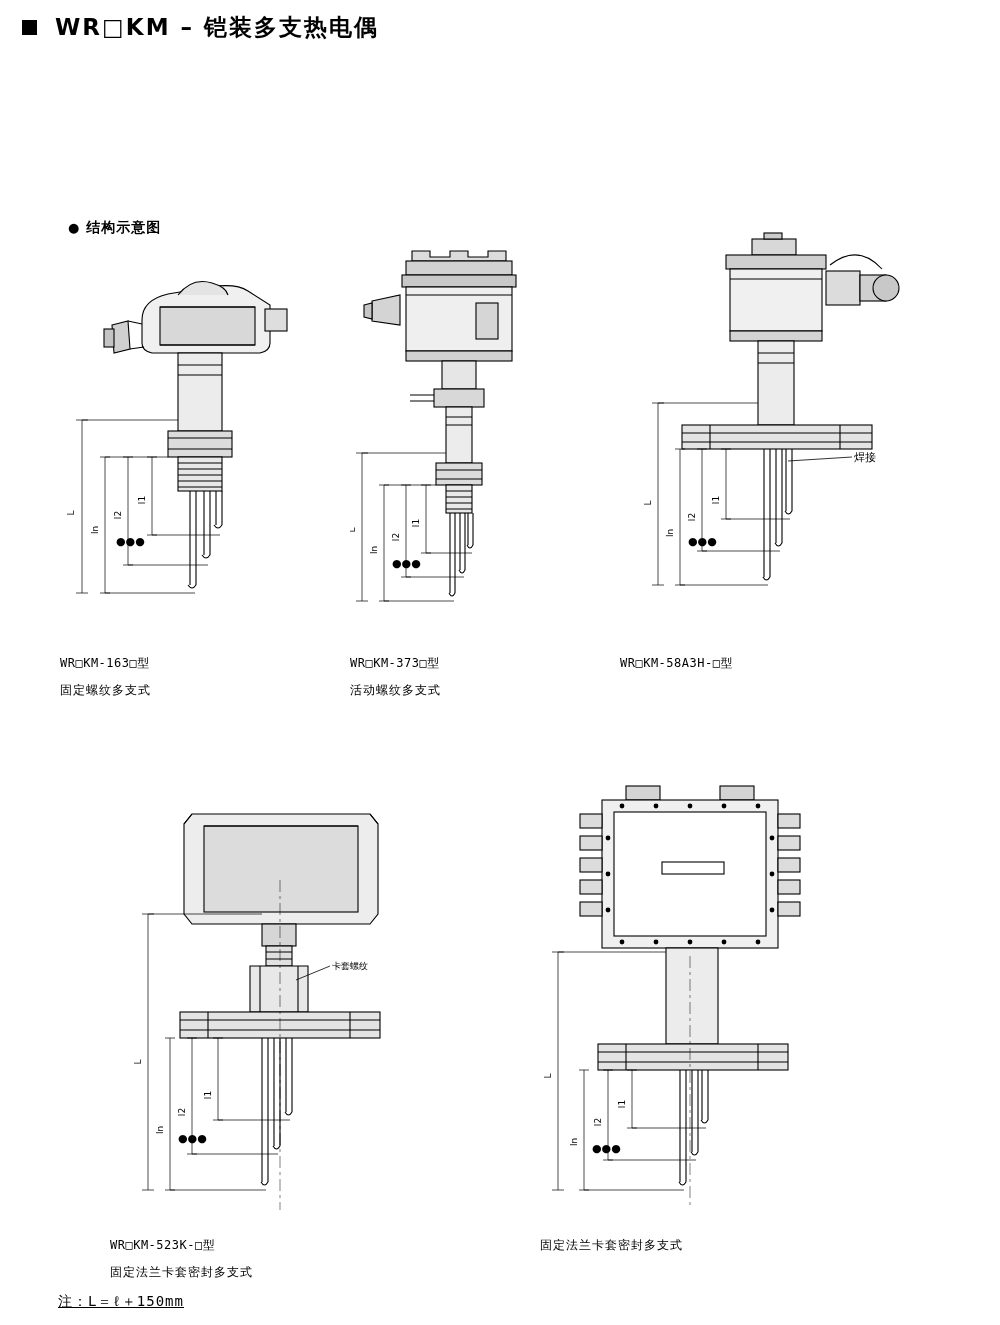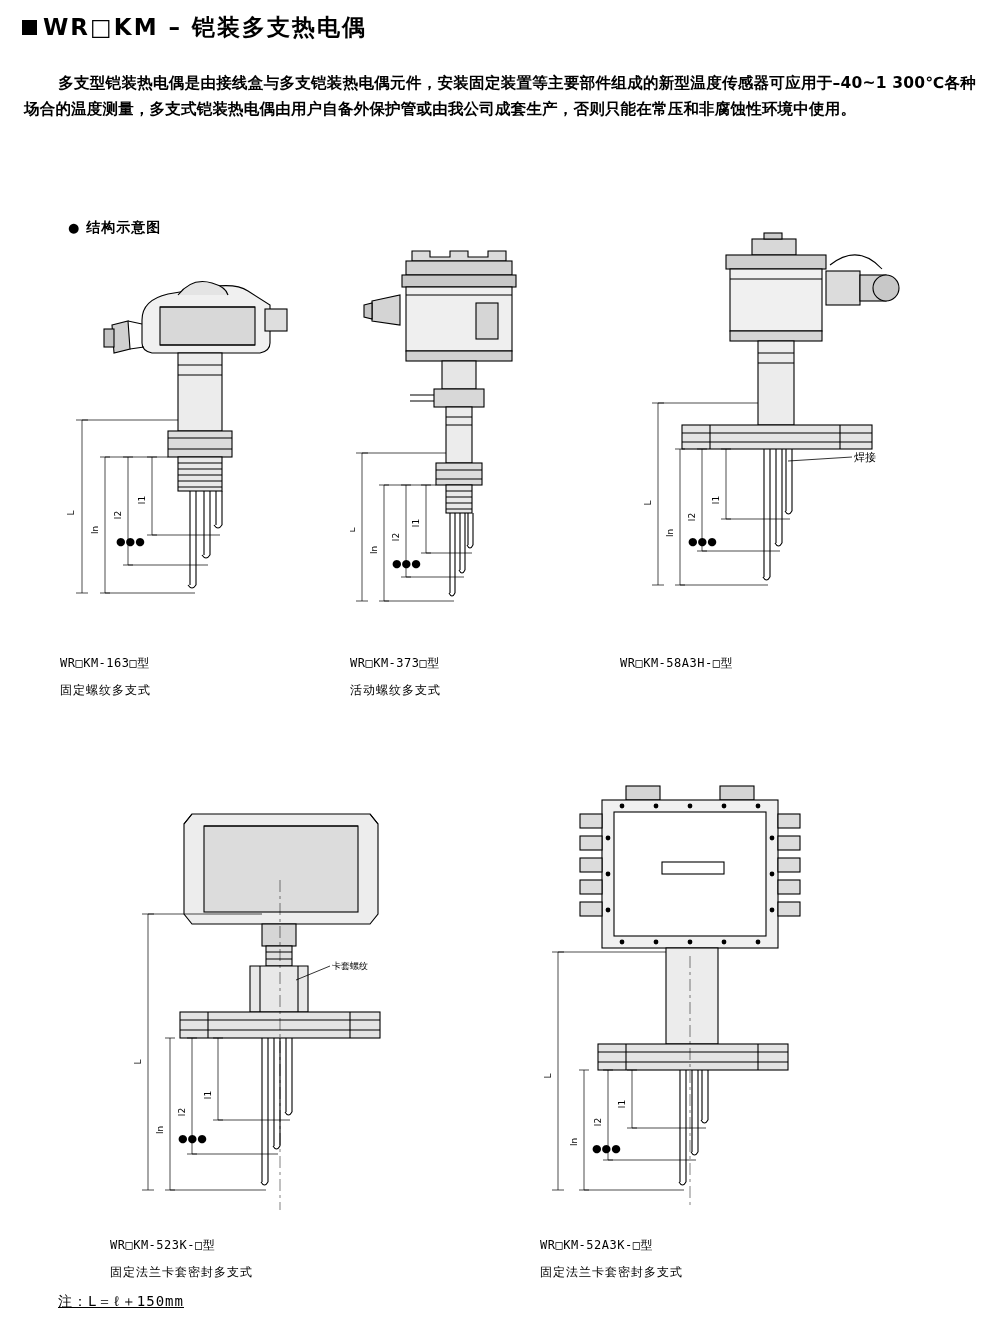--- a/index.html
+++ b/index.html
@@ -20,21 +20,21 @@
     inset: 0;
   }
 
   
   .title-row {
     position: absolute;
     left: 22px;
     top: 12px;
     display: flex;
     align-items: center;
-    gap: 6px;
+    gap: 18px;
   }
   .title-square {
     width: 15px;
     height: 15px;
     background: #000;
     display: inline-block;
   }
   .title-text {
     font-size: 23px;
     font-weight: bold;
@@ -100,23 +100,20 @@
 </head>
 <body>
 
 <div class="page">
 
   <div class="title-row">
     <span class="title-square"></span>
     <span class="title-text">WR□KM – 铠装多支热电偶</span>
   </div>
 
-  <div class="intro">
-    <span class="indent"></span><span>多支型铠装热电偶是由接线盒与多支铠装热电偶元件，安装固定装置等主要部件组成的新型温度传感器可应用于–40~1 300℃各种场合的温度测量，多支式铠装热电偶由用户自备外保护管或由我公司成套生产，否则只能在常压和非腐蚀性环境中使用。</span>
-  </div>
 
   <div class="section-label">
     <span class="bullet">●</span>
     <span>结构示意图</span>
   </div>
 
   <div class="fig" style="left:60px; top:225px;">
     <svg width="260" height="410" viewBox="0 0 260 410">
       <g fill="none" stroke="#000" stroke-width="1.1">
 
@@ -439,19 +436,18 @@
       <g font-size="9" fill="#000">
         <text x="11" y="306" transform="rotate(-90 11 306)" text-anchor="middle">L</text>
         <text x="37" y="372" transform="rotate(-90 37 372)" text-anchor="middle">ln</text>
         <text x="61" y="352" transform="rotate(-90 61 352)" text-anchor="middle">l2</text>
         <text x="85" y="334" transform="rotate(-90 85 334)" text-anchor="middle">l1</text>
         <text x="52" y="382" font-size="11">●●●</text>
       </g>
     </svg>
   </div>
   <div class="caption" style="left:540px; top:1232px; width:340px;">
-    <div>WR□KM-52A3K-□型</div>
     <div class="cn">固定法兰卡套密封多支式</div>
   </div>
 
   <div class="note">注：L＝ℓ＋150mm</div>
 
 </div>
 
 </body></html>

